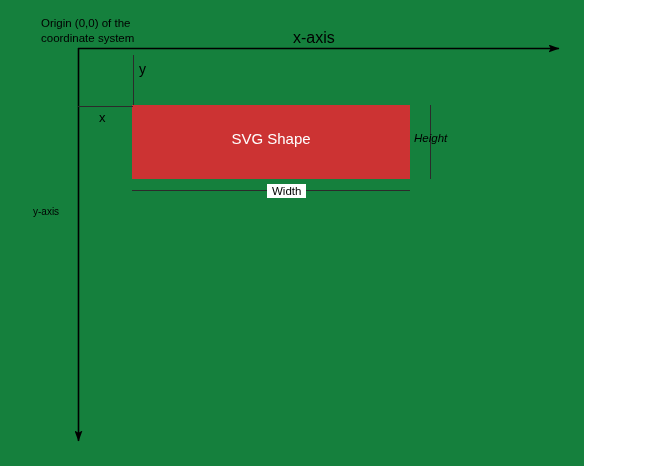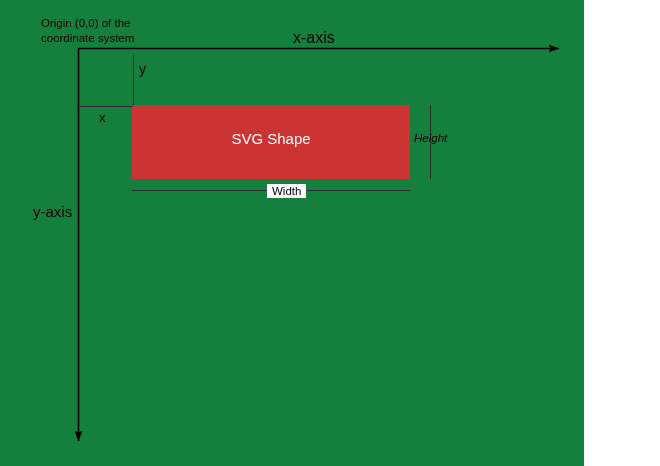--- a/index.html
+++ b/index.html
@@ -34,21 +34,21 @@
     line-height: 14.5px;
   }
   #x-axis-label {
     left: 293px;
     top: 31px;
     font-size: 16px;
   }
   #y-axis-label {
     left: 33px;
     top: 205px;
-    font-size: 15px;
+    font-size: 10px;
   }
   #x-offset-label {
     left: 99px;
     top: 111px;
     font-size: 13px;
   }
   #y-offset-label {
     left: 139px;
     top: 62px;
     font-size: 14px;

